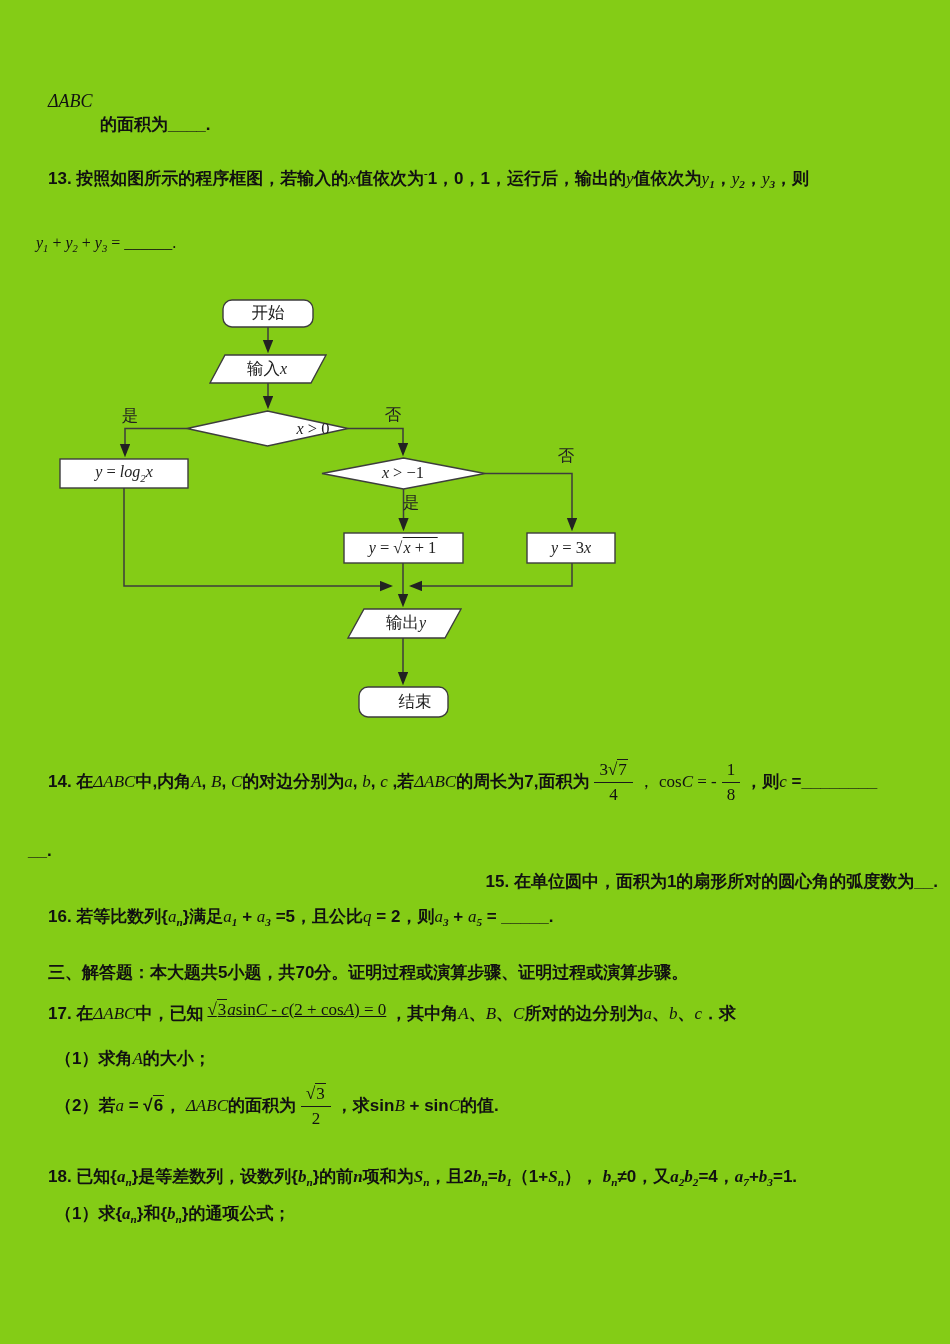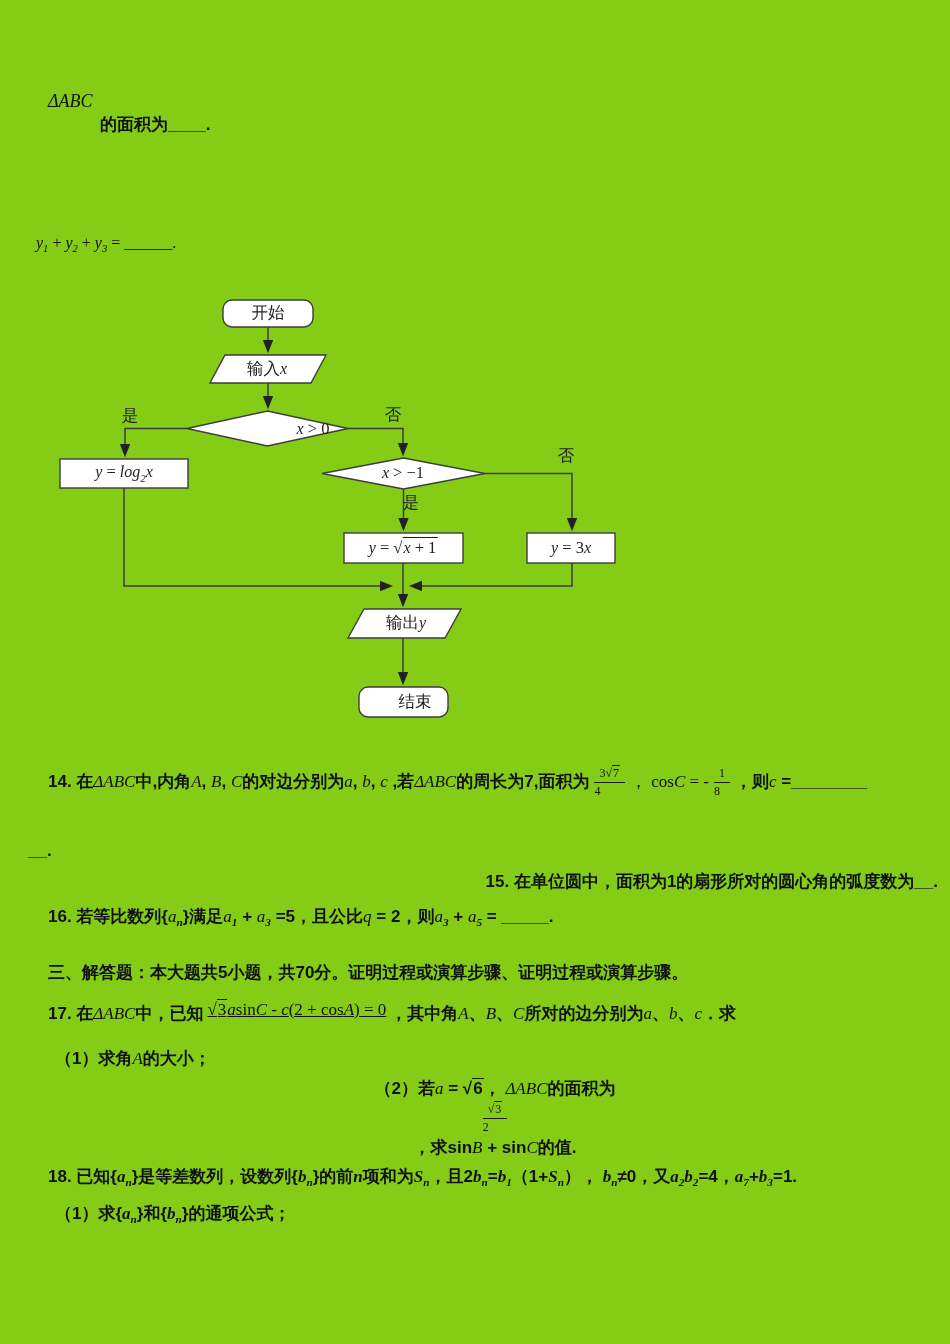--- a/index.html
+++ b/index.html
@@ -8,41 +8,42 @@
     position:relative; width:950px; height:1344px; margin:0 auto;
     background:#84cc16; color:#1a1a1a; overflow:hidden;
   }
   .line { position:absolute; font-size:17px; font-weight:bold; line-height:1.55; color:#111; }
   .serif { font-family:"Liberation Serif", serif; font-weight:normal; }
   i { font-family:"Liberation Serif", serif; font-style:italic; font-weight:normal; }
   sub, sup { font-family:"Liberation Serif", serif; font-style:italic; font-size:66%; }
   sup { vertical-align:super; }
   .rad { border-top:1.3px solid #1a1a1a; padding:0 1px; }
   .mrow { display:flex; align-items:center; }
-  .frac { display:inline-flex; flex-direction:column; align-items:flex-start;
-          font-family:"Liberation Serif", serif; font-weight:normal; font-size:12px;
+  .frac { display:inline-flex; flex-direction:column; align-items:center;
+          font-family:"Liberation Serif", serif; font-weight:normal; font-size:17px;
           margin:0 5px; line-height:1.25; }
   .frac .num { border-bottom:1.2px solid #1a1a1a; padding:0 5px 1px; }
   .frac .den { padding-top:1px; }
   .boldmath i, .boldmath sub { font-weight:bold; }
   
   .flowchart { position:absolute; left:55px; top:295px; width:570px; height:432px; }
   .flowchart svg { position:absolute; left:0; top:0; }
   .fc-label { position:absolute; transform:translate(-50%,-50%); white-space:nowrap;
               font-size:16.5px; font-weight:normal; color:#222; }
   .fc-label i { font-size:16px; }
 </style>
 </head>
 <body>
 
 <div class="page">
 
   <div class="line serif" style="left:48px; top:88px; font-size:18px;"><i>ΔABC</i></div>
   <div class="line" style="left:100px; top:112px;">的面积为____.</div>
 
+  <div class="line" style="left:48px; top:165px; width:880px;">13. 按照如图所示的程序框图，若输入的<i>x</i>值依次为<sup>-</sup>1，0，1，运行后，输出的<i>y</i>值依次为<i>y</i><sub>1</sub>，<i>y</i><sub>2</sub>，<i>y</i><sub>3</sub>，则</div>
   <div class="line serif" style="left:36px; top:231px; font-size:16px;"><i>y</i><sub>1</sub> + <i>y</i><sub>2</sub> + <i>y</i><sub>3</sub> = ______.</div>
 
   <div class="flowchart">
     <svg width="570" height="432" viewBox="0 0 570 432">
       <defs>
         <marker id="ah" markerWidth="9" markerHeight="8" refX="7.5" refY="3.5" orient="auto">
           <path d="M0,0 L9,3.5 L0,7 Z" fill="#222"></path>
         </marker>
       </defs>
       <g stroke="#3d3d3d" stroke-width="1.5" fill="none">
@@ -104,21 +105,21 @@
   <div class="line" style="left:48px; top:904px; width:880px;">16. 若等比数列{<i>a</i><sub>n</sub>}满足<i>a</i><sub>1</sub> + <i>a</i><sub>3</sub> =5，且公比<i>q</i> = 2，则<i>a</i><sub>3</sub> + <i>a</i><sub>5</sub> = _____.</div>
 
   <div class="line" style="left:48px; top:960px; width:880px;">三、解答题：本大题共5小题，共70分。证明过程或演算步骤、证明过程或演算步骤。</div>
 
   <div class="line mrow" style="left:48px; top:992px; width:890px; height:44px;">
     <span>17. 在<i>ΔABC</i>中，已知</span>
     <span class="serif" style="margin:0 4px; position:relative; top:-4px;text-decoration:underline;">√<span class="rad">3</span><i>a</i>sin<i>C</i> - <i>c</i>(2 + cos<i>A</i>) = 0</span>
     <span>，其中角<i>A</i>、<i>B</i>、<i>C</i>所对的边分别为<i>a</i>、<i>b</i>、<i>c</i>．求</span>
   </div>
   <div class="line" style="left:55px; top:1046px;">（1）求角<i>A</i>的大小；</div>
-  <div class="line mrow" style="left:55px; top:1076px; width:880px; height:60px;flex-direction:column;">
+  <div class="line mrow" style="left:55px; top:1076px; width:880px; height:60px;">
     <span>（2）若<i>a</i> = √<span class="rad">6</span>， <i>ΔABC</i>的面积为</span>
     <span class="frac">
       <span class="num">√<span class="rad">3</span></span>
       <span class="den">2</span>
     </span>
     <span>，求sin<i>B</i> + sin<i>C</i>的值.</span>
   </div>
 
   <div class="line boldmath" style="left:48px; top:1164px; width:890px;">18. 已知{<i>a</i><sub>n</sub>}是等差数列，设数列{<i>b</i><sub>n</sub>}的前<i>n</i>项和为<i>S</i><sub>n</sub>，且2<i>b</i><sub>n</sub>=<i>b</i><sub>1</sub>（1+<i>S</i><sub>n</sub>）， <i>b</i><sub>n</sub>≠0，又<i>a</i><sub>2</sub><i>b</i><sub>2</sub>=4，<i>a</i><sub>7</sub>+<i>b</i><sub>3</sub>=1.</div>
   <div class="line boldmath" style="left:55px; top:1201px;">（1）求{<i>a</i><sub>n</sub>}和{<i>b</i><sub>n</sub>}的通项公式；</div>

